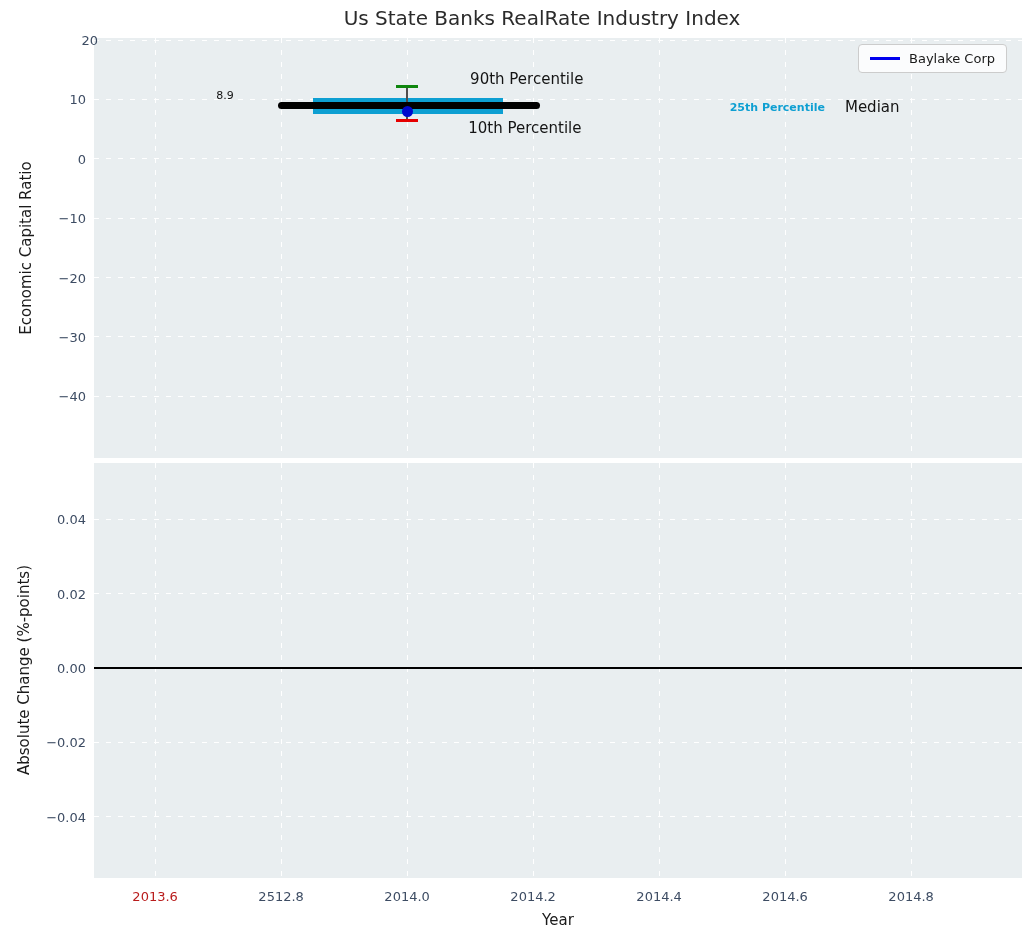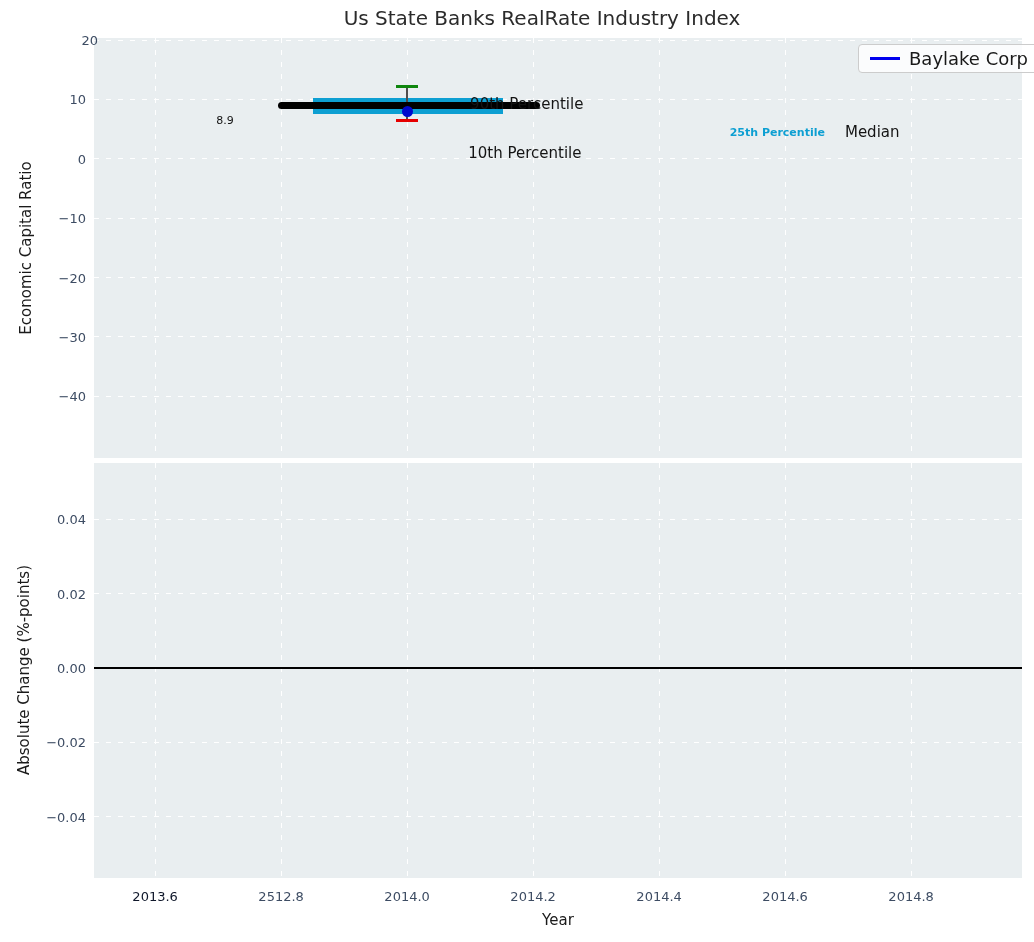--- a/index.html
+++ b/index.html
@@ -39,22 +39,22 @@
   .xlab{
     position:absolute;left:94px;top:911px;width:928px;text-align:center;
     font-size:15px;color:#1a1a1a;
   }
   .legend{
     position:absolute;left:858px;top:44px;height:29px;
     background:rgba(255,255,255,0.82);border:1px solid #cccccc;border-radius:4px;
     display:flex;align-items:center;gap:9px;padding:0 11px;box-sizing:border-box;
   }
   .legend-line{display:inline-block;width:30px;height:0;border-top:3px solid #0000ee;}
-  .legend-text{font-size:18px;color:#1a1a1a;white-space:nowrap;}
-  .annotation{position:absolute;white-space:nowrap;margin-top:25px;}
+  .legend-text{font-size:13px;color:#1a1a1a;white-space:nowrap;}
+  .annotation{position:absolute;white-space:nowrap;}
 </style>
 </head>
 <body>
 
 <div class="fig" id="fig">
   <div class="chart-title">Us State Banks RealRate Industry Index</div>
 
   <div class="axes" id="ax-top" style="background: rgb(233, 238, 240);">
       <div class="gridline-v" style="left: 60.6107px;"></div>
       <div class="gridline-v" style="left: 186.612px;"></div>
@@ -111,20 +111,20 @@
     <div class="ytick" style="top: 158.763px; color: rgb(61, 76, 99);">0</div>
     <div class="ytick" style="top: 218.136px; color: rgb(61, 76, 99);">−10</div>
     <div class="ytick" style="top: 277.508px; color: rgb(61, 76, 99);">−20</div>
     <div class="ytick" style="top: 336.88px; color: rgb(61, 76, 99);">−30</div>
     <div class="ytick" style="top: 396.253px; color: rgb(61, 76, 99);">−40</div>
     <div class="ytick" style="top: 519.151px; color: rgb(61, 76, 99);">0.04</div>
     <div class="ytick" style="top: 593.524px; color: rgb(61, 76, 99);">0.02</div>
     <div class="ytick" style="top: 667.897px; color: rgb(61, 76, 99);">0.00</div>
     <div class="ytick" style="top: 742.27px; color: rgb(61, 76, 99);">−0.02</div>
     <div class="ytick" style="top: 816.642px; color: rgb(61, 76, 99);">−0.04</div>
-    <div class="xtick" style="left: 155.111px; top: 889px; color: #0f172a;">2013.6</div>
+    <div class="xtick" style="left: 155.111px; top: 889px; color: #b91c1c;">2013.6</div>
     <div class="xtick" style="left: 281.112px; top: 889px; color: rgb(61, 76, 99);">2512.8</div>
     <div class="xtick" style="left: 407.113px; top: 889px; color: rgb(61, 76, 99);">2014.0</div>
     <div class="xtick" style="left: 533.115px; top: 889px; color: rgb(61, 76, 99);">2014.2</div>
     <div class="xtick" style="left: 659.116px; top: 889px; color: rgb(61, 76, 99);">2014.4</div>
     <div class="xtick" style="left: 785.117px; top: 889px; color: rgb(61, 76, 99);">2014.6</div>
     <div class="xtick" style="left: 911.119px; top: 889px; color: rgb(61, 76, 99);">2014.8</div>
   </div>
 
 </body></html>

